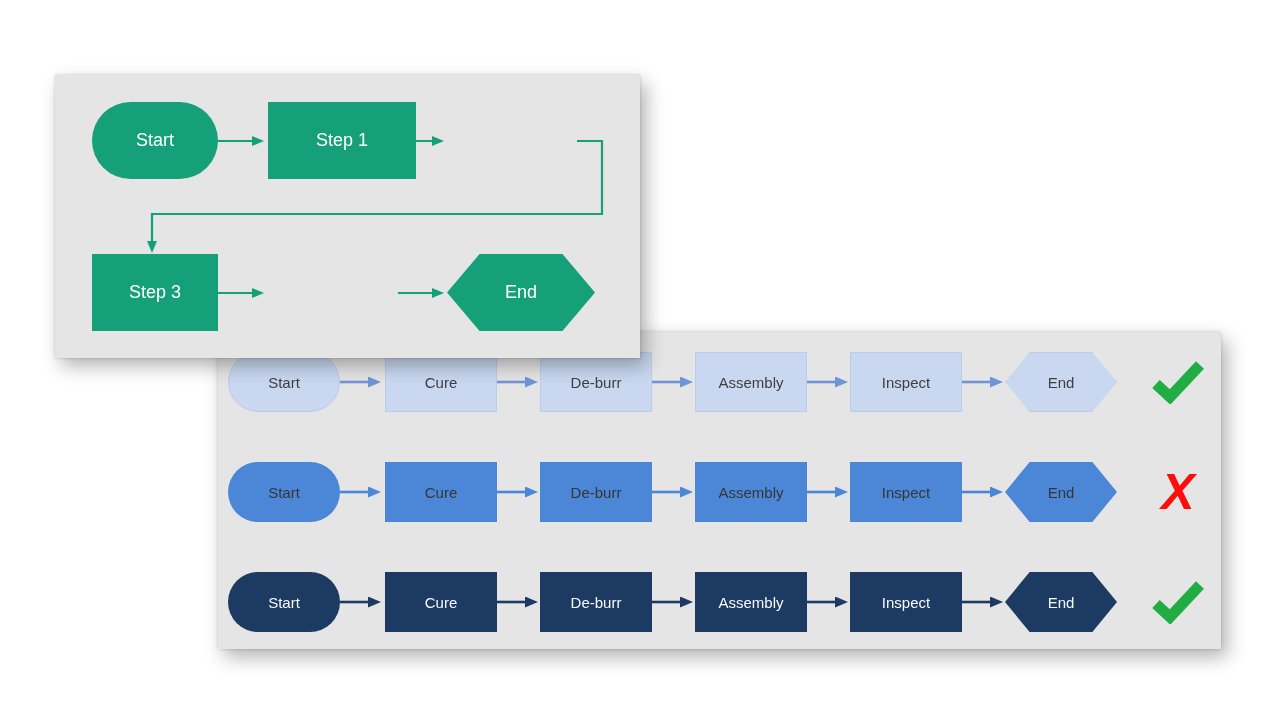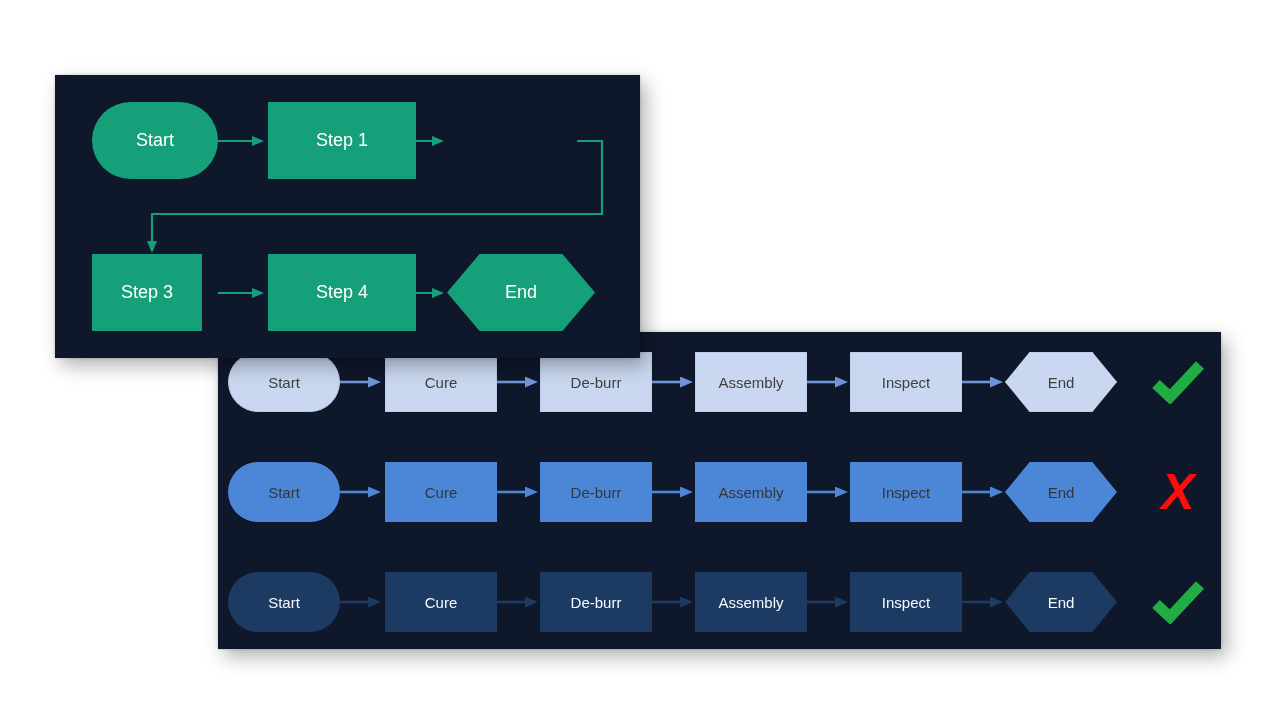--- a/index.html
+++ b/index.html
@@ -2,21 +2,21 @@
 <html><head>
 <meta charset="utf-8">
 <style>
   html, body { margin:0; padding:0; }
   body {
     width:1280px; height:720px; position:relative; overflow:hidden;
     background:#ffffff;
     font-family:"Liberation Sans", sans-serif;
   }
   .card {
-    position:absolute; background:#0f172a;
+    position:absolute; background:#e5e5e5;
     box-shadow: 0 0 3px rgba(0,0,0,0.18), 6px 8px 18px rgba(0,0,0,0.30);
   }
   #card-tutorial   { left:55px;  top:75px;  width:585px;  height:283px; z-index:2; }
   #card-comparison { left:218px; top:332px; width:1003px; height:317px; z-index:1; }
 
   .layer { position:absolute; left:0; top:0; pointer-events:none; }
 
   .node {
     position:absolute; display:flex; align-items:center; justify-content:center;
     text-align:center; white-space:nowrap;
@@ -54,22 +54,21 @@
     </defs>
     <line x1="163" y1="66" x2="199" y2="66" stroke="#16A07A" stroke-width="2.2" marker-end="url(#ah-g)"></line>
     <line x1="343" y1="66" x2="379" y2="66" stroke="#16A07A" stroke-width="2.2" marker-end="url(#ah-g)"></line>
     <polyline points="522,66 547,66 547,139 97,139 97,168" fill="none" stroke="#16A07A" stroke-width="2.2" marker-end="url(#ah-g)"></polyline>
     <line x1="163" y1="218" x2="199" y2="218" stroke="#16A07A" stroke-width="2.2" marker-end="url(#ah-g)"></line>
     <line x1="343" y1="218" x2="379" y2="218" stroke="#16A07A" stroke-width="2.2" marker-end="url(#ah-g)"></line>
   </svg>
 
   <div class="node g-node stadium" style="left:37px;  top:27px;">Start</div>
   <div class="node g-node" style="left:213px; top:27px;">Step 1</div>
-  <div class="node g-node" style="left:37px;  top:179px; width:110px;">Step 3</div>
-  <div class="node g-node" style="left:213px; top:179px;">Step 4</div>
+  <div class="node g-node" style="left:37px;  top:179px; width:126px;">Step 3</div>
   <div class="node g-node hex" style="left:392px; top:179px;">End</div>
 </div>
 
 <div class="card" id="card-comparison">
 
   <svg class="layer" width="1003" height="317">
     <defs>
       <marker id="ah-l" markerUnits="userSpaceOnUse" markerWidth="13" markerHeight="11" refX="2" refY="5.5" orient="auto">
         <polygon points="0,0 13,5.5 0,11" fill="#6F95D6"></polygon>
       </marker>

